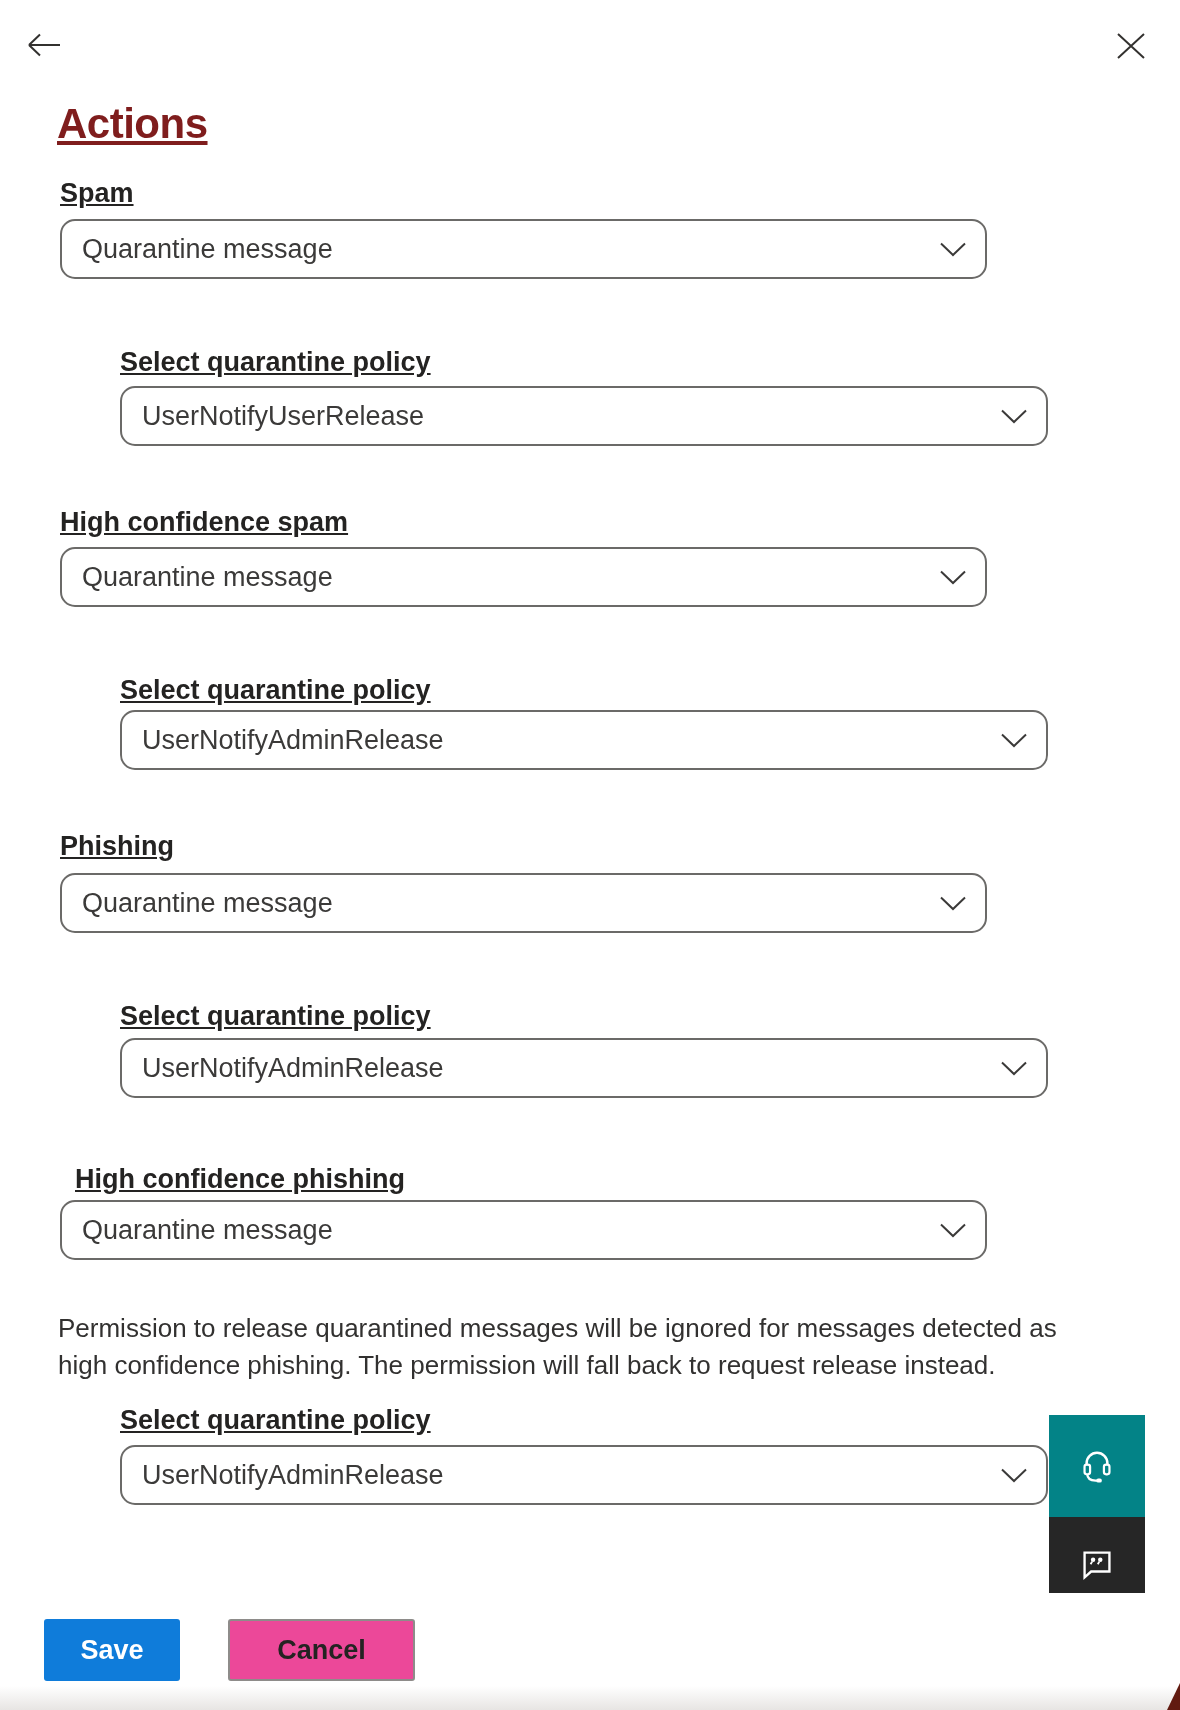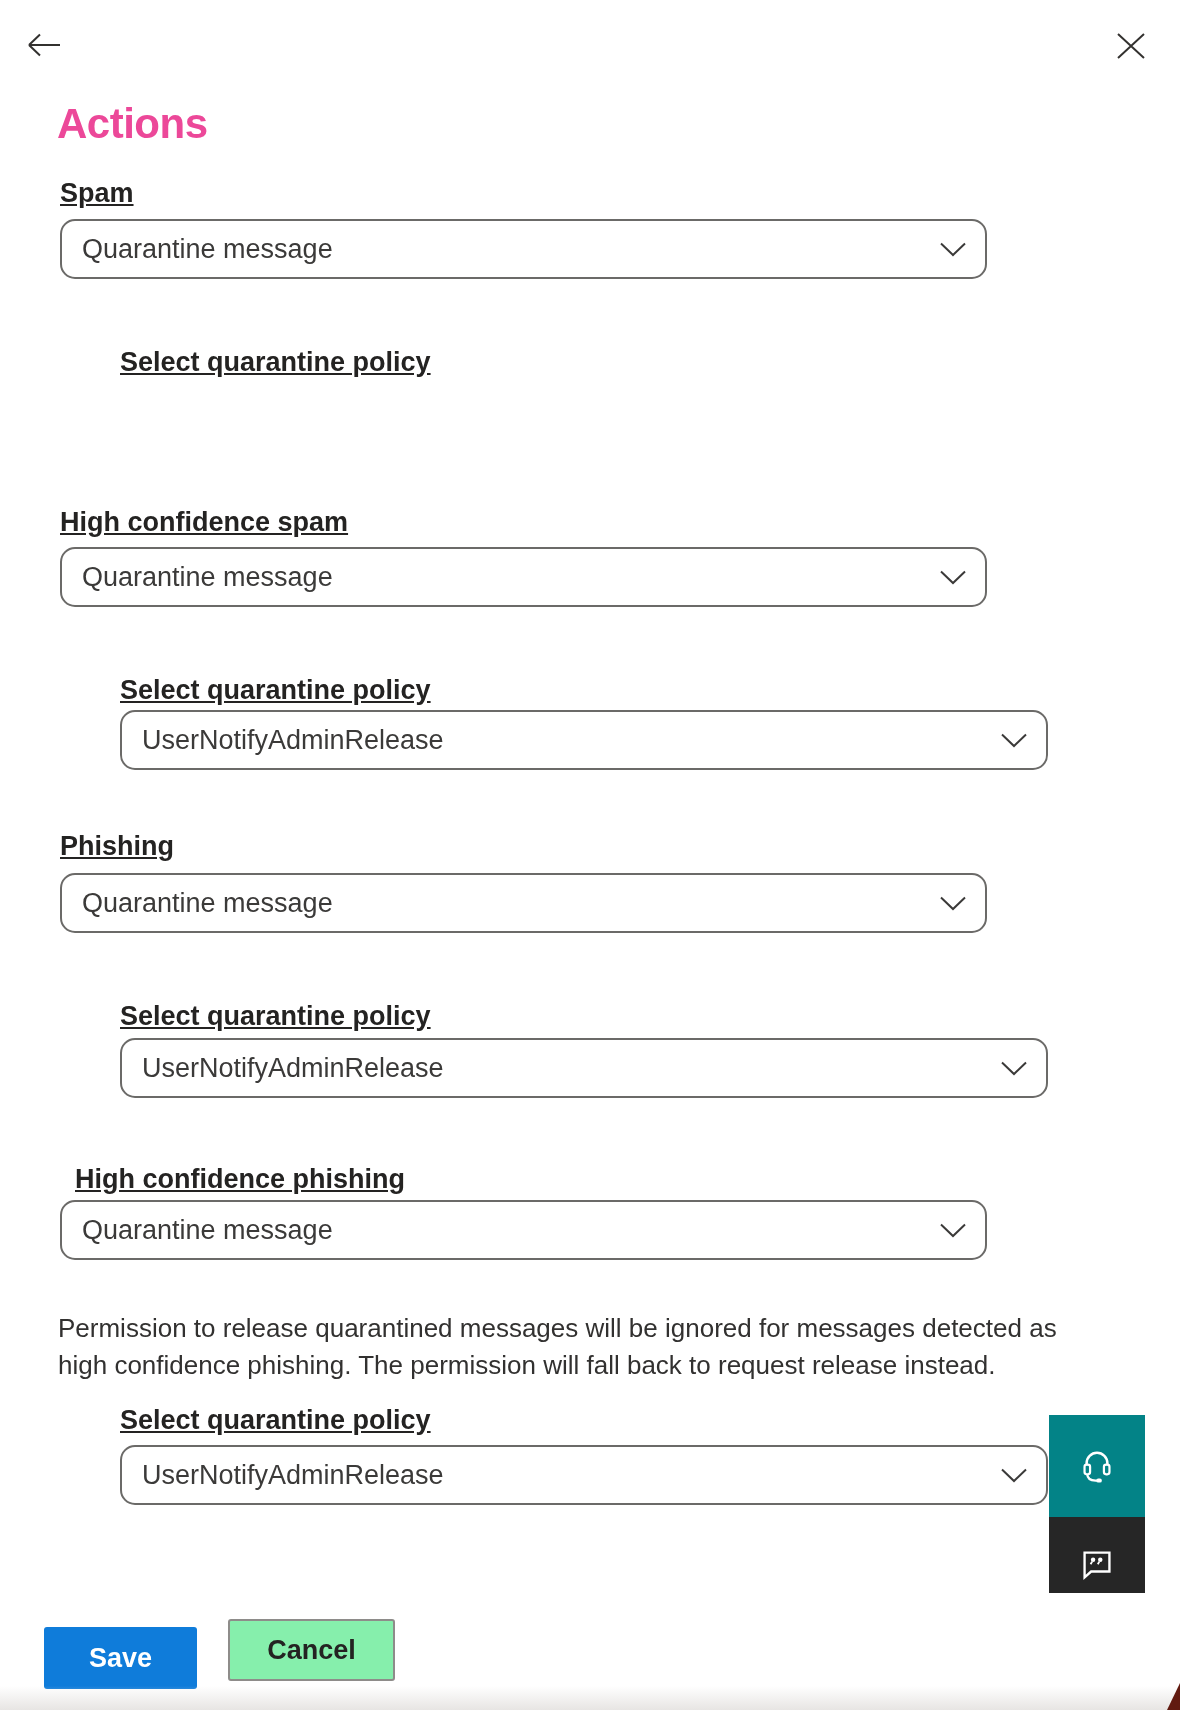--- a/index.html
+++ b/index.html
@@ -2,41 +2,41 @@
 <html><head>
 <meta charset="utf-8">
 <style>
   html,body{margin:0;padding:0;background:#fff;}
   #canvas{
     position:relative;width:1180px;height:1710px;background:#fff;overflow:hidden;
     font-family:"Liberation Sans","DejaVu Sans",sans-serif;color:#242322;
   }
   .abs{position:absolute;}
   .icon-btn{background:transparent;border:none;padding:0;cursor:pointer;}
-  .title{font-size:42px;font-weight:700;color:#ec4899;letter-spacing:-0.5px;}
+  .title{font-size:42px;font-weight:700;color:#7f1d1d;letter-spacing:-0.5px;text-decoration:underline;}
   .lbl{font-size:27px;font-weight:600;color:#242322;white-space:nowrap;text-decoration:underline;}
   .dd{
     position:absolute;height:60px;background:#fff;border:2px solid #6b6a68;border-radius:15px;
     display:flex;align-items:center;justify-content:space-between;box-sizing:border-box;
     padding:0 18px 0 20px;cursor:pointer;
   }
   .dd-text{font-size:27px;color:#3b3a39;white-space:nowrap;}
   .chev{flex:0 0 auto;margin-left:12px;}
   .note{font-size:26px;line-height:37px;color:#323130;white-space:nowrap;}
   .clip-lbl{overflow:hidden;height:28px;}
   .footer{
     position:absolute;left:0;top:1593px;width:1180px;height:117px;background:#fff;
   }
   .btn{
     position:absolute;top:26px;height:62px;border-radius:3px;font-size:27px;font-weight:600;
     display:flex;align-items:center;justify-content:center;cursor:pointer;box-sizing:border-box;
     font-family:"Liberation Sans","DejaVu Sans",sans-serif;
   }
-  .btn-primary{left:44px;width:153px;background:#0f7cda;color:#fff;border:none;margin-top:8px;}
-  .btn-default{left:228px;width:167px;background:#86efac;color:#242322;border:2px solid #8e8c8a;}
+  .btn-primary{left:44px;width:136px;background:#0f7cda;color:#fff;border:none;}
+  .btn-default{left:228px;width:187px;background:#ec4899;color:#242322;border:2px solid #8e8c8a;}
   .widget{
     position:absolute;left:1049px;width:96px;display:flex;align-items:center;justify-content:center;
     border:none;cursor:pointer;
   }
   .widget-help{top:1415px;height:102px;background:#038387;}
   .widget-feedback{top:1517px;height:95px;background:#262626;}
   .bottom-fade{
     position:absolute;left:0;top:1686px;width:1180px;height:24px;
     background:linear-gradient(180deg,rgba(236,234,232,0) 0%,#e7e5e3 100%);
     pointer-events:none;
@@ -66,20 +66,26 @@
   <div class="abs title" style="left:57px;top:100px;">Actions</div>
 
   <div class="abs lbl" style="left:60px;top:178px;">Spam</div>
   <div class="dd" style="left:60px;top:219px;width:927px;">
     <span class="dd-text">Quarantine message</span>
     <svg class="chev" width="28" height="15" viewBox="0 0 28 15">
       <path d="M2 1.5 L14 13 L26 1.5" stroke="#3b3a39" stroke-width="2" fill="none"></path>
     </svg>
   </div>
   <div class="abs lbl" style="left:120px;top:347px;">Select quarantine policy</div>
+  <div class="dd" style="left:120px;top:386px;width:928px;">
+    <span class="dd-text">UserNotifyUserRelease</span>
+    <svg class="chev" width="28" height="15" viewBox="0 0 28 15">
+      <path d="M2 1.5 L14 13 L26 1.5" stroke="#3b3a39" stroke-width="2" fill="none"></path>
+    </svg>
+  </div>
 
   <div class="abs lbl" style="left:60px;top:507px;">High confidence spam</div>
   <div class="dd" style="left:60px;top:547px;width:927px;">
     <span class="dd-text">Quarantine message</span>
     <svg class="chev" width="28" height="15" viewBox="0 0 28 15">
       <path d="M2 1.5 L14 13 L26 1.5" stroke="#3b3a39" stroke-width="2" fill="none"></path>
     </svg>
   </div>
   <div class="abs lbl" style="left:120px;top:675px;">Select quarantine policy</div>
   <div class="dd" style="left:120px;top:710px;width:928px;">

